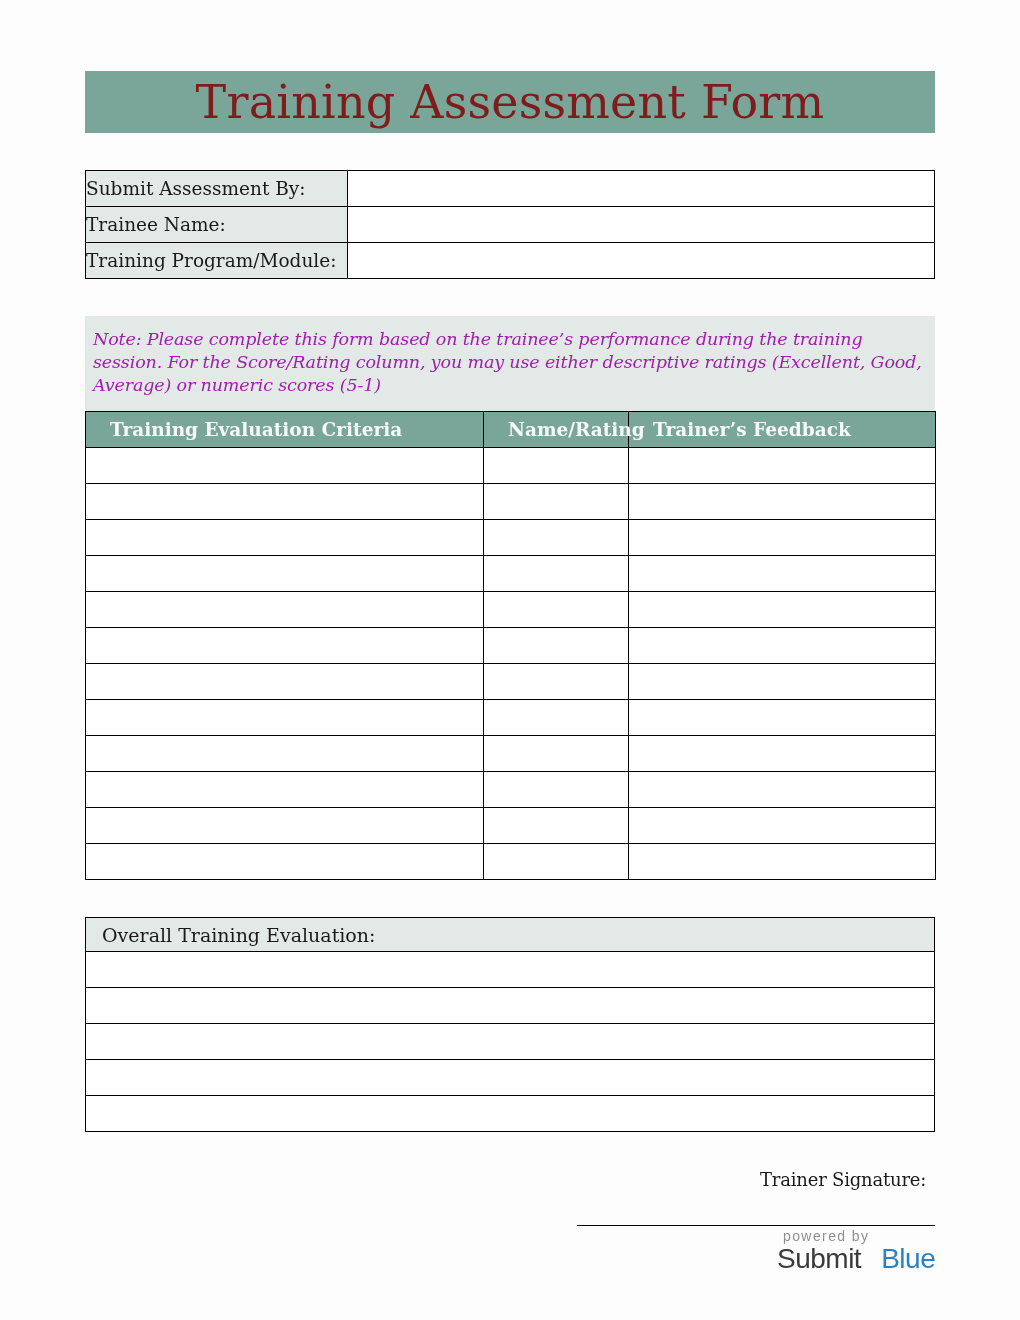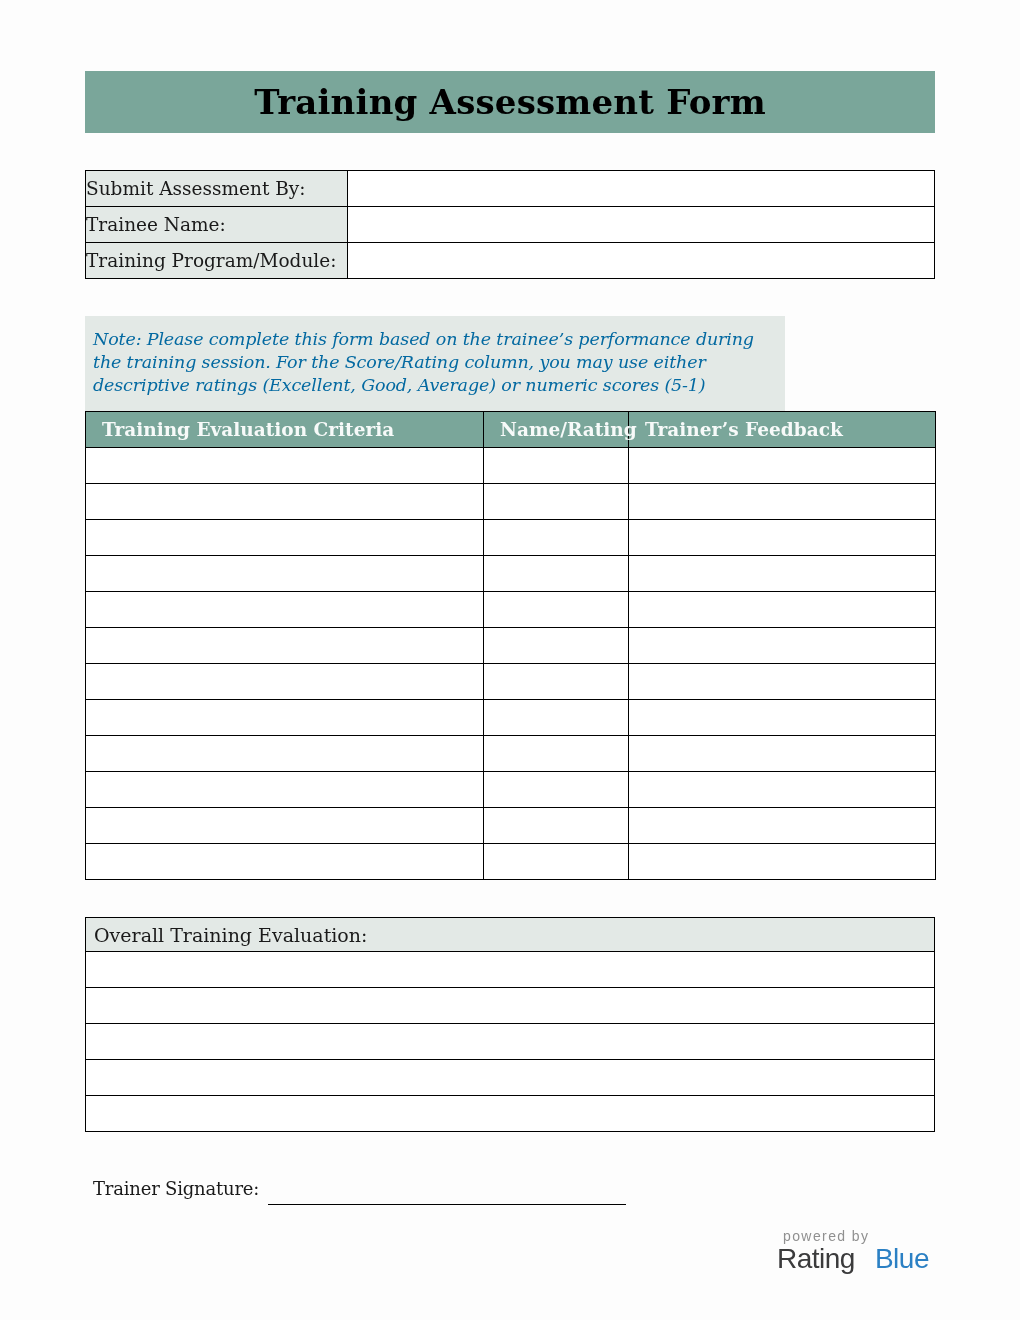--- a/index.html
+++ b/index.html
@@ -14,82 +14,82 @@
   .page { position: relative; width: 1020px; height: 1320px; }
 
   
   .title-bar {
     margin: 71px 85px 0 85px;
     height: 62px;
     background: var(--accent-teal, #7aa69a);
     display: flex; align-items: center; justify-content: center;
   }
   .title-bar h1 {
-    font-size: 34px; font-weight: bold; color: #000000;
+    font-size: 46px; font-weight: normal; color: #7f1d1d;
     letter-spacing: 0.2px;
   }
 
   
   table { border-collapse: collapse; table-layout: fixed; }
   td, th { border: 1.5px solid var(--table-border, #000); }
 
   
   .info-table { width: 850px; margin: 37px 85px 0 85px; }
   .info-table tr { height: 36px; }
   .info-table td.lbl {
     width: 262px;
     background: var(--light-cell, #e3e9e6);
     font-size: 18.5px;
     white-space: nowrap;
   }
   .info-table td.val { background: #fff; }
 
   
   .note-block {
-    width: 700px; margin: 37px 85px 0 85px;
+    width: 850px; margin: 37px 85px 0 85px;
     background: var(--light-cell, #e3e9e6);
     padding: 12px 13px 14px 8px;
     font-style: italic;
     font-size: 17.5px;
     letter-spacing: -0.15px;
     line-height: 23px;
-    color: #0369a1;
+    color: #a21caf;
   }
 
   
   .criteria-table { width: 850px; margin: 0 85px 0 85px; }
   .criteria-table th {
     background: var(--accent-teal, #7aa69a);
     color: #f7faf9;
     font-size: 18.5px;
     font-weight: bold;
     text-align: left;
-    padding-left: 16px;
+    padding-left: 24px;
     height: 36px;
     white-space: nowrap;
   }
   .criteria-table tbody tr { height: 36px; }
   .criteria-table td { background: #fff; }
 
   
   .overall-table { width: 850px; margin: 37px 85px 0 85px; }
   .overall-table th {
     background: var(--light-cell, #e3e9e6);
     font-size: 19px;
     font-weight: normal;
     text-align: left;
-    padding-left: 8px;
+    padding-left: 16px;
     height: 34px;
   }
   .overall-table tbody tr { height: 36px; }
   .overall-table td { background: #fff; }
 
   
   .signatures { margin: 37px 85px 0 93px; }
-  .sig-row { display: flex; align-items: flex-end; height: 36px; }
+  .sig-row { display: flex; align-items: flex-end; height: 36px; flex-direction: column; }
   .sig-label {
     width: 175px; flex: none;
     font-size: 18px; letter-spacing: -0.2px;
     padding-bottom: 6px; white-space: nowrap;
   }
   .sig-line {
     width: 358px; flex: none;
     height: 30px;
     border-bottom: 1.5px solid #000;
   }
@@ -243,16 +243,16 @@
 
   <div class="signatures">
     <div class="sig-row">
       <span class="sig-label">Trainer Signature:</span>
       <span class="sig-line"></span>
     </div>
   </div>
 
   <div class="brand">
     <span class="powered-by">powered by</span>
-    <span class="brand-name"><span class="brand-dark">Rating</span><span class="brand-accent">Blue</span></span>
+    <span class="brand-name"><span class="brand-dark">Submit</span><span class="brand-accent">Blue</span></span>
   </div>
 
 </div>
 
 </body></html>

